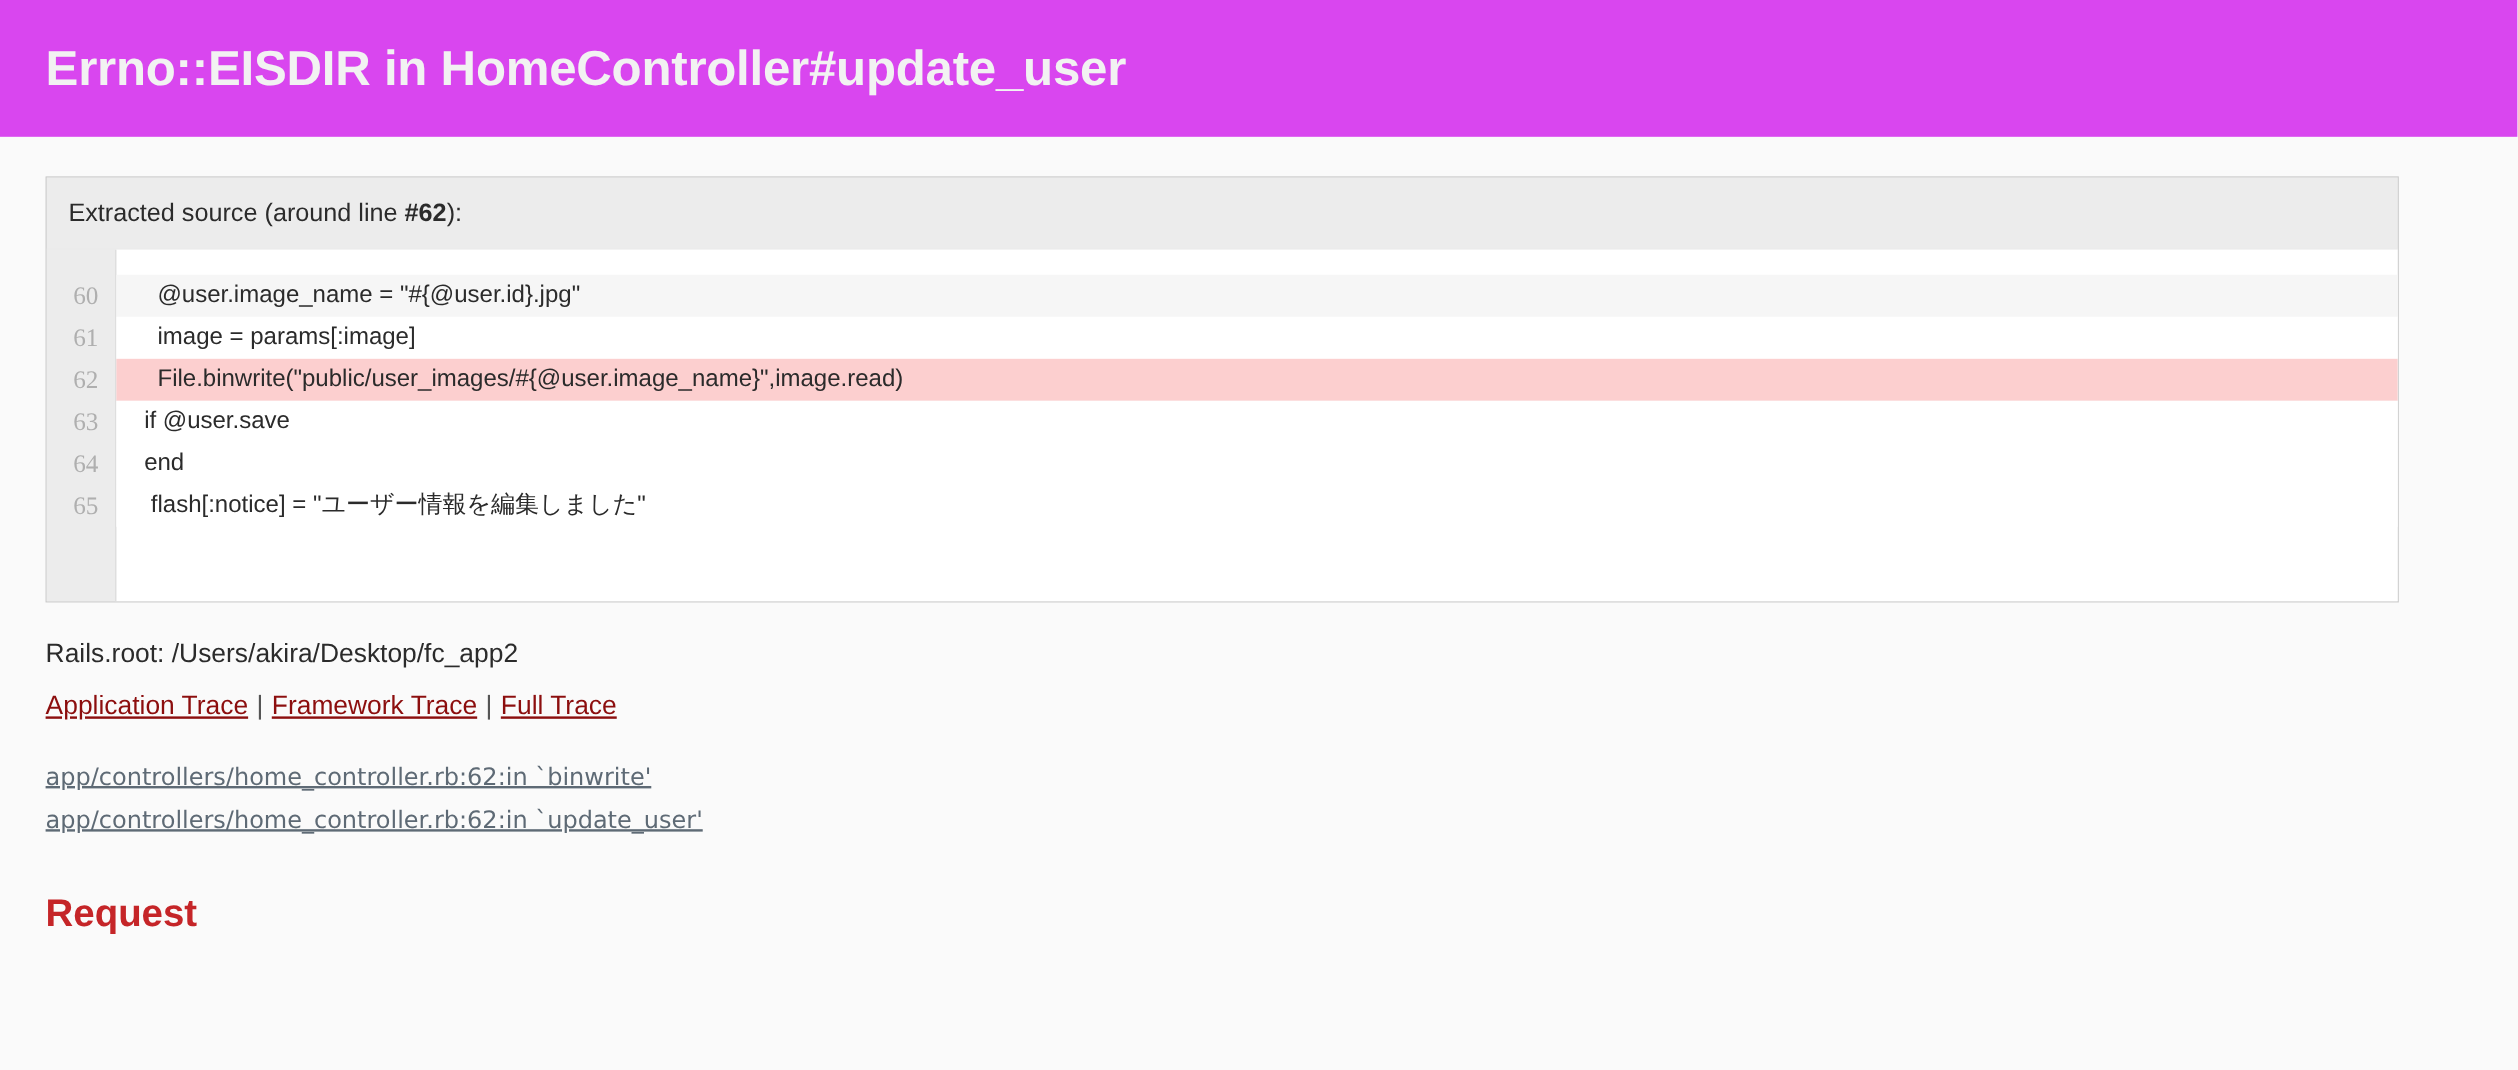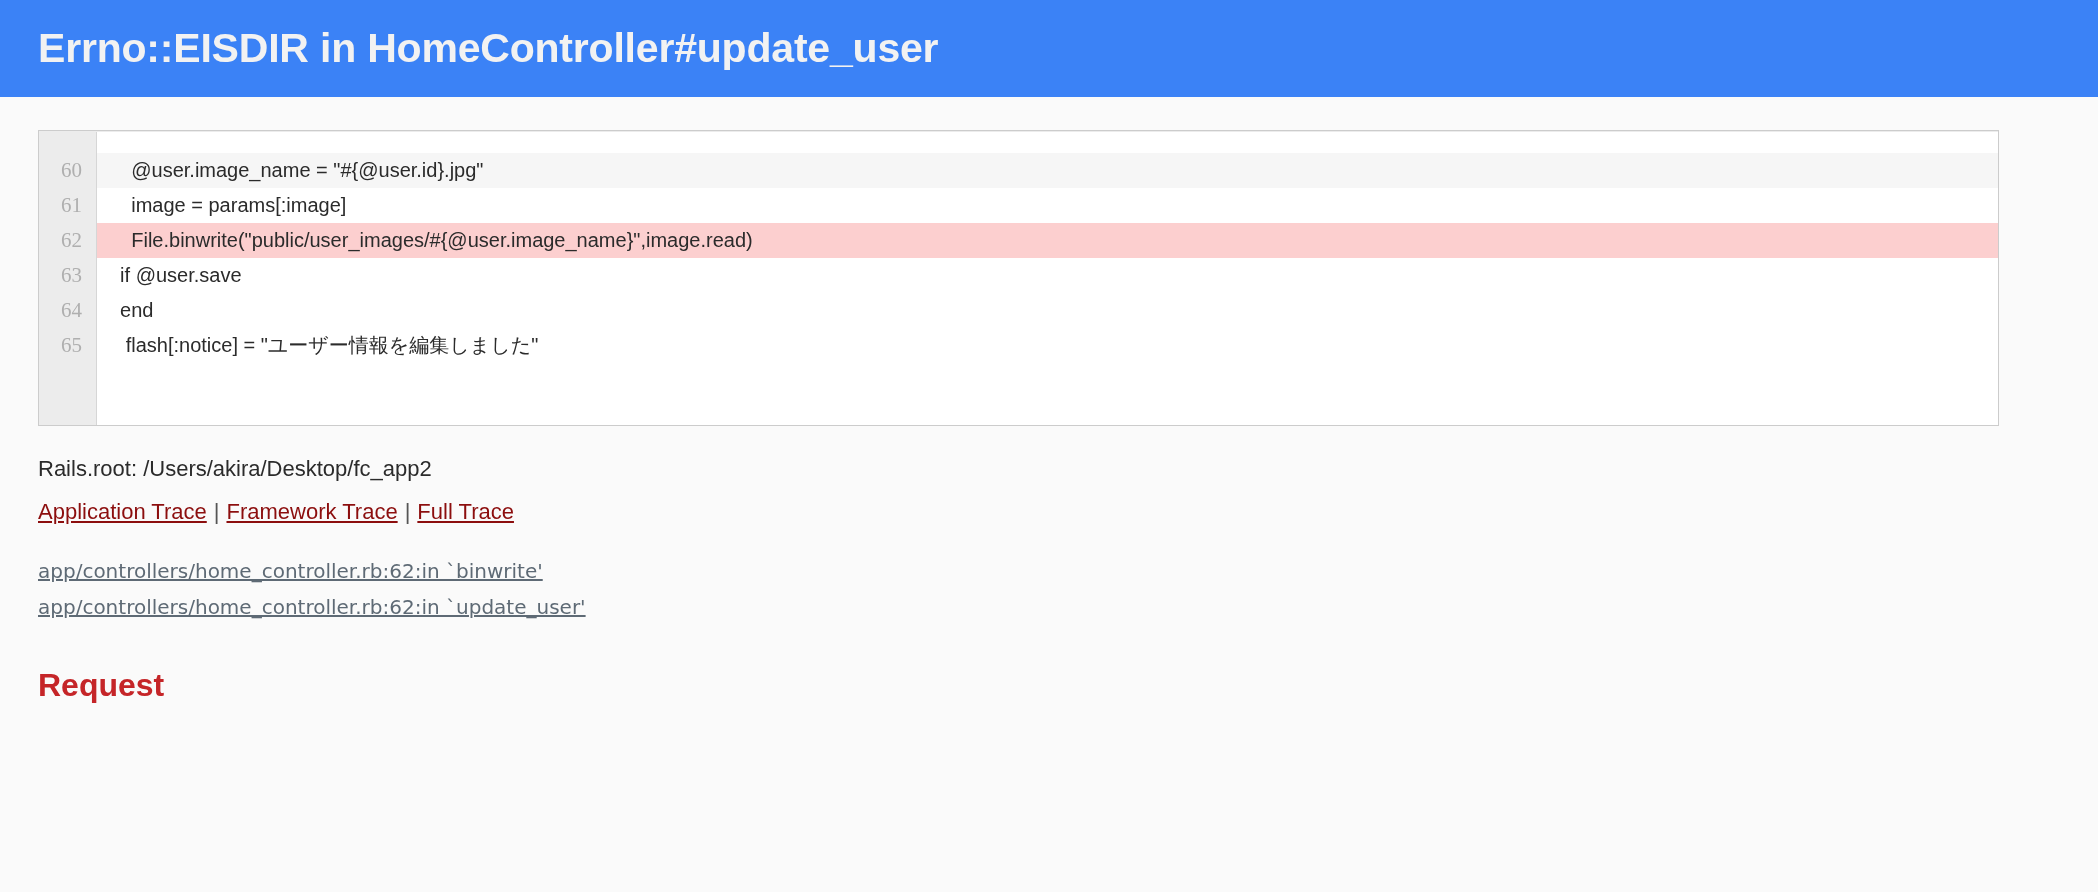--- a/index.html
+++ b/index.html
@@ -12,22 +12,22 @@
     width: 2098px;
     height: 892px;
     overflow: hidden;
     font-family: "Liberation Sans", sans-serif;
     color: #333333;
     -webkit-font-smoothing: antialiased;
   }
 
   
   .error-header {
-    background: #3b82f6;
-    height: 97px;
+    background: #d946ef;
+    height: 114px;
     box-sizing: border-box;
     padding: 0 0 0 38px;
     display: flex;
     align-items: center;
   }
   .error-header h1 {
     margin: 0;
     color: #F2F2F2;
     font-size: 41px;
     font-weight: bold;
@@ -168,20 +168,21 @@
 <body>
 
 <div class="error-header">
   <h1>Errno::EISDIR in HomeController#update_user</h1>
 </div>
 
 <div class="content">
 
 
   <div class="source-box">
+    <div class="source-box-title"><span>Extracted source (around line </span><b>#62</b><span>):</span></div>
 
     <div class="code-table">
       <div class="gutter">
         <div class="lineno">60</div>
         <div class="lineno">61</div>
         <div class="lineno">62</div>
         <div class="lineno">63</div>
         <div class="lineno">64</div>
         <div class="lineno">65</div>
       </div>

